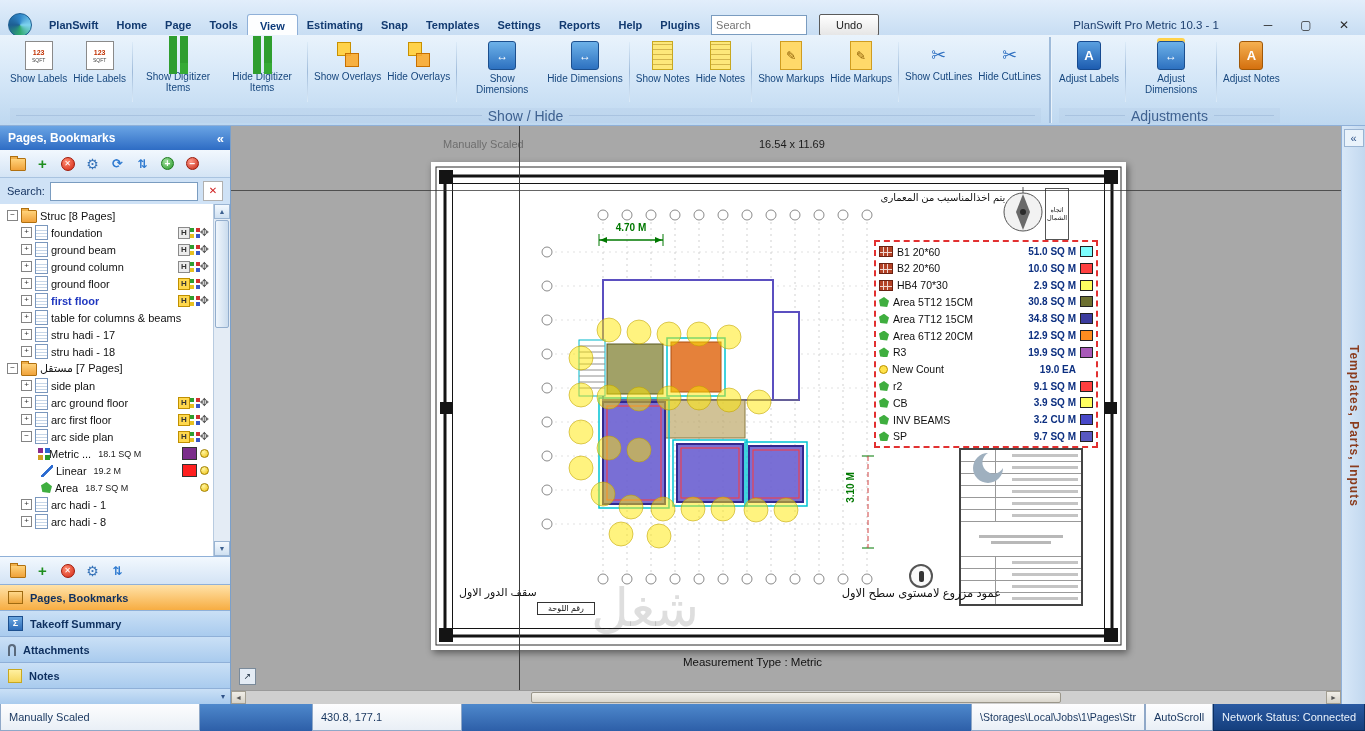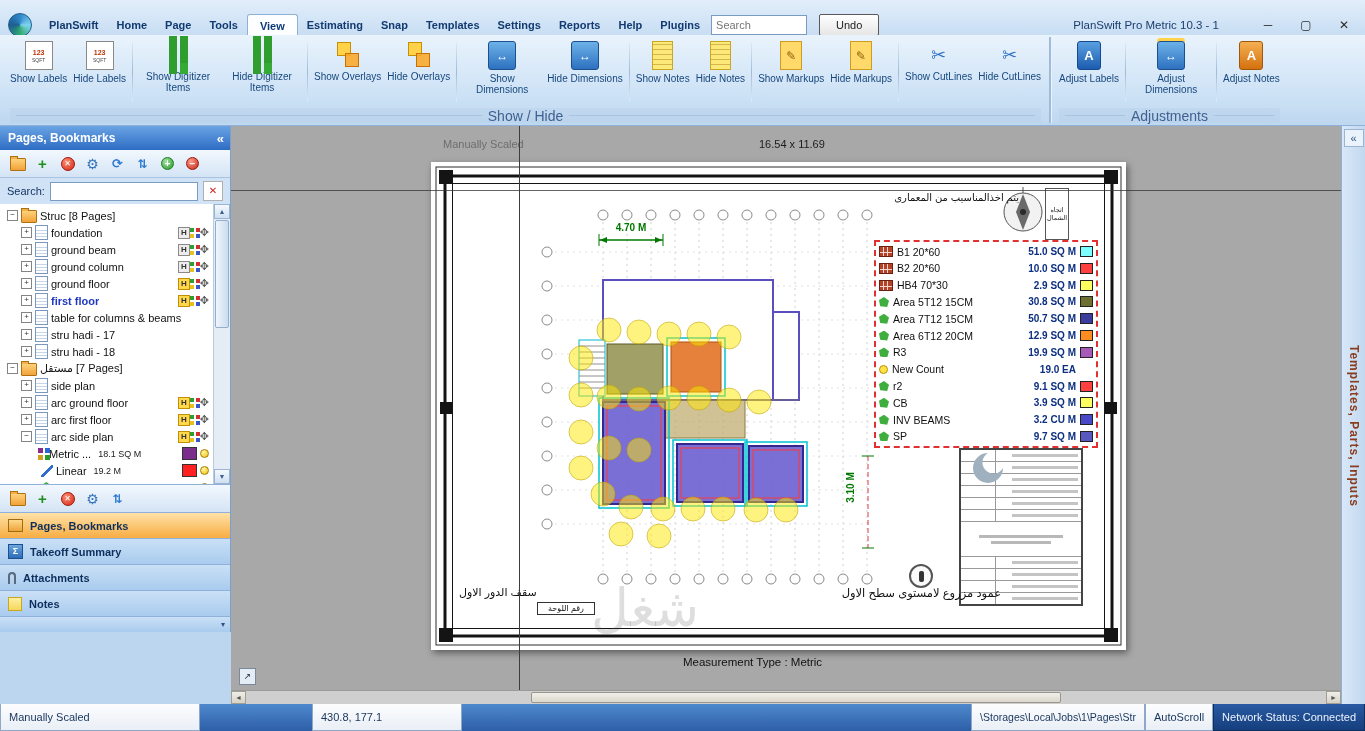--- a/index.html
+++ b/index.html
@@ -44,21 +44,21 @@
   .rb-ovl::after{content:"";position:absolute;right:1px;bottom:1px;width:12px;height:12px;background:rgba(250,170,45,.9);border:1px solid #c87000}
   .rb-dim{width:26px;height:17px;border-radius:3px;background:linear-gradient(#6db1e8,#2d71c0);border:1px solid #1c4f8e;color:#fff;font-weight:bold;font-size:12px}
   .rb-adjdim{box-shadow:0 -3px 0 #ffd24a}
   .rb-note{width:19px;height:19px;background:#fde87a;border:1px solid #c8a820;background-image:repeating-linear-gradient(0deg,transparent 0 4px,rgba(160,120,20,.45) 4px 5px)}
   .rb-markup{width:20px;height:19px;background:#ffd96a;border:1px solid #cf9c20;color:#8a5a00;font-size:12px}
   .rb-cut{color:#2d6fc0;font-size:18px;width:22px;height:22px}
   .rb-adjlab{width:22px;height:22px;border-radius:3px;background:linear-gradient(#5aa0e0,#1d5cb0);border:1px solid #164a90;color:#fff;font-weight:bold;font-size:13px}
   .rb-adjnote{width:22px;height:22px;border-radius:3px;background:linear-gradient(#f5b052,#d4700e);border:1px solid #a05808;color:#fff;font-weight:bold;font-size:13px}
 
   
-  #sidebar{position:absolute;left:0;top:126px;width:231px;height:506px;background:#cfe2f6;border-right:1px solid #7aa0cc;display:flex;flex-direction:column;box-sizing:border-box}
+  #sidebar{position:absolute;left:0;top:126px;width:231px;height:578px;background:#cfe2f6;border-right:1px solid #7aa0cc;display:flex;flex-direction:column;box-sizing:border-box}
   .sb-header{height:24px;flex:none;background:linear-gradient(#6aa4e4,#2e6cc4);color:#fff;font-weight:bold;font-size:12px;display:flex;align-items:center;padding:0 6px 0 8px}
   .sb-header .ic{margin-left:auto;color:#fff;font-size:13px}
   .sb-toolbar{height:27px;flex:none;display:flex;align-items:center;gap:8px;padding:0 9px;background:linear-gradient(#f2f8fe,#d4e4f5);border-bottom:1px solid #a9c3e0}
   #tb2{border-top:1px solid #8fb0d8;border-bottom:none}
   .tb-btn{display:inline-flex;align-items:center;justify-content:center;width:17px;height:17px}
   .sb-search{height:26px;flex:none;display:flex;align-items:center;gap:5px;padding:0 7px;font-size:11px;color:#12305e}
   .sb-search input{flex:1;height:17px;border:1px solid #7a9cc0;font-size:11px;padding:0 3px;background:#fff;min-width:10px}
   .sb-clear{width:18px;height:18px;background:#fff;border:1px solid #b0b0b0;color:#d02020;font-size:10px;font-weight:bold;display:flex;align-items:center;justify-content:center;flex:none}
   #tree{flex:1;background:#fff;position:relative;overflow:hidden;padding:3px 19px 0 3px;font-size:11px;color:#111}
   .tree-row{height:17px;display:flex;align-items:center;gap:3px;white-space:nowrap;box-sizing:border-box}
@@ -114,21 +114,21 @@
   .page svg{position:absolute;inset:0}
   .ch-v{position:absolute;left:288px;top:0;bottom:0;width:1px;background:#3c3c3c}
   .ch-h{position:absolute;top:64px;left:0;right:0;height:1px;background:rgba(50,50,50,.75)}
   .legend{position:absolute;left:443px;top:78px;width:224px;height:208px;border:2px dashed #e23030;padding:2px 3px;box-sizing:border-box;display:flex;flex-direction:column;justify-content:space-between;background:rgba(255,255,255,.55)}
   .lg-row{display:flex;align-items:center;gap:4px;height:15px}
   .lg-name{font-size:10.5px;color:#101010;white-space:nowrap}
   .lg-val{margin-left:auto;font-size:10px;font-weight:bold;color:#0c2f80;white-space:nowrap}
   .lg-swatch{width:13px;height:11px;border:1px solid #222;flex:none;box-sizing:border-box}
   .dim-h{position:absolute;left:158px;top:60px;width:84px;text-align:center;color:#007800;font-size:10px;font-weight:bold}
   .dim-v{position:absolute;left:404px;top:320px;color:#007800;font-size:10px;font-weight:bold;transform:rotate(-90deg)}
-  .note-ar{position:absolute;left:436px;top:30px;width:152px;font-size:10px;color:#111;direction:rtl}
+  .note-ar{position:absolute;left:436px;top:30px;width:152px;text-align:center;font-size:10px;color:#111;direction:rtl}
   .north-box{position:absolute;left:614px;top:26px;width:24px;height:52px;border:1px solid #555;background:#fff;box-sizing:border-box;display:flex;align-items:center;justify-content:center;text-align:center;font-size:6.5px;color:#222;direction:rtl}
   .titleblock{position:absolute;left:528px;top:286px;width:124px;height:158px;border:2px solid #444;background:#fff;box-sizing:border-box;display:flex;flex-direction:column}
   .tbk-row{height:11px;border-bottom:1px solid #999;position:relative;flex:none}
   .tbk-row::before{content:"";position:absolute;left:34px;top:0;bottom:0;width:1px;background:#999}
   .tbk-row::after{content:"";position:absolute;right:3px;top:4px;height:3px;width:55%;background:#c4c4c4}
   .tbk-logo{flex:1;border-bottom:1px solid #999;display:flex;flex-direction:column;align-items:center;justify-content:center;gap:3px}
   .tbk-bar{height:3px;width:70%;background:#b8b8b8}
   .pagemarker{position:absolute;left:478px;top:402px;width:20px;height:20px;border:2px solid #555;border-radius:50%;background:#fafafa;display:flex;align-items:center;justify-content:center}
   .pagemarker::after{content:"";width:5px;height:11px;background:#333;border-radius:2px}
   .footer-left{position:absolute;left:28px;top:424px;font-size:11px;color:#111;direction:rtl}
@@ -670,21 +670,21 @@
           </div>
           <div class="lg-row">
             <span class="ic ic-area-item-icon"></span>
             <span class="lg-name">Area 5T12 15CM</span>
             <span class="lg-val">30.8 SQ M</span>
             <span class="lg-swatch" style="background: rgb(109, 112, 48);"></span>
           </div>
           <div class="lg-row">
             <span class="ic ic-area-item-icon"></span>
             <span class="lg-name">Area 7T12 15CM</span>
-            <span class="lg-val">50.7 SQ M</span>
+            <span class="lg-val">34.8 SQ M</span>
             <span class="lg-swatch" style="background: rgb(60, 60, 158);"></span>
           </div>
           <div class="lg-row">
             <span class="ic ic-area-item-icon"></span>
             <span class="lg-name">Area 6T12 20CM</span>
             <span class="lg-val">12.9 SQ M</span>
             <span class="lg-swatch" style="background: rgb(255, 140, 32);"></span>
           </div>
           <div class="lg-row">
             <span class="ic ic-area-item-icon"></span>

